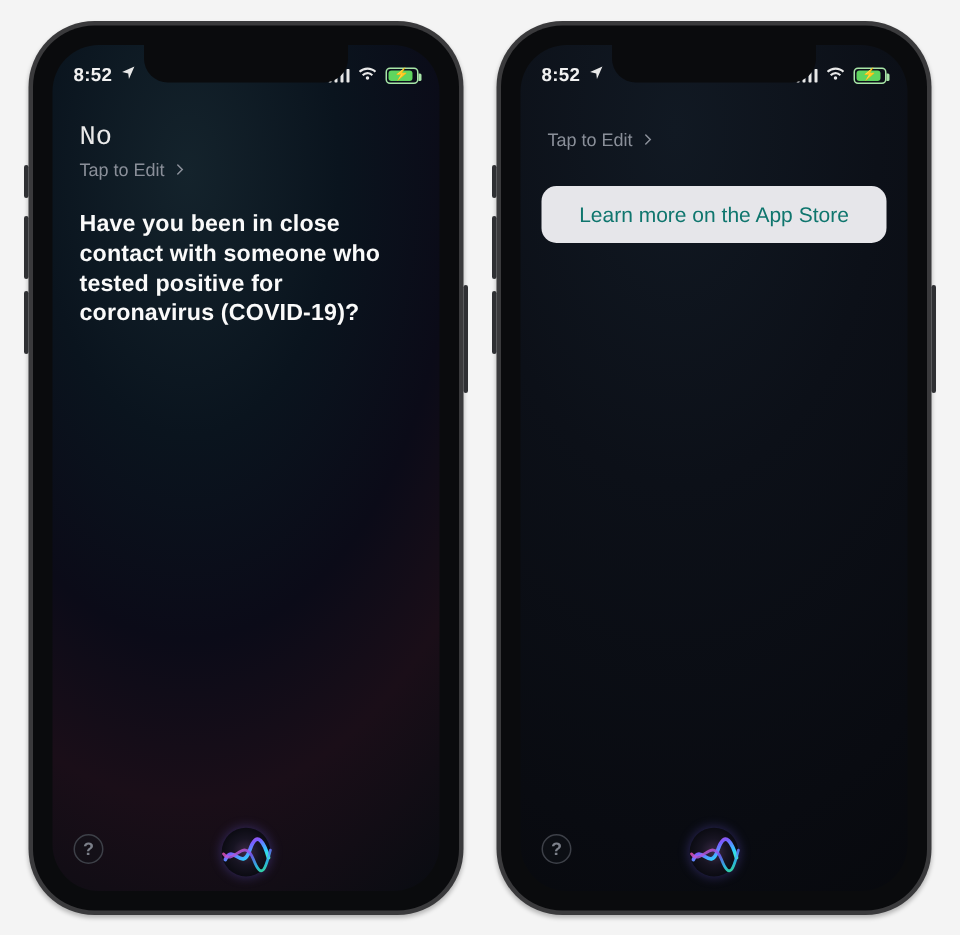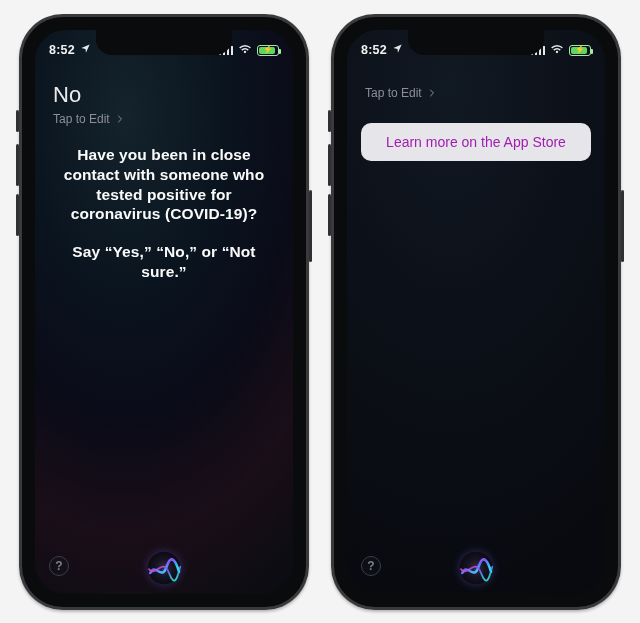--- a/index.html
+++ b/index.html
@@ -56,32 +56,32 @@
   .batt {
     position: relative; width: 22px; height: 11px;
     border: 1px solid #a8e6a8; border-radius: 3px;
   }
   .batt::after { content:""; position:absolute; right:-3px; top:3px; width:2px; height:5px; background:#a8e6a8; border-radius:0 1px 1px 0; }
   .batt .fill { position:absolute; left:1px; top:1px; bottom:1px; width: 16px; background:#5fd65f; border-radius:2px; }
   .batt .bolt { position:absolute; left:50%; top:50%; transform:translate(-50%,-55%); color:#0a2a0a; font-size:8px; }
 
   
   .user-row { padding: 18px 18px 4px 18px; }
-  .user-text { font-size: 22px; font-weight: 400; color: #eaeaea; }
+  .user-text { font-size: 18px; font-weight: 400; color: #eaeaea; font-family: Liberation Mono, monospace; }
   .edit-row { margin-top: 4px; display: inline-flex; align-items: center; gap: 6px; color: #8a8f99; font-size: 12px; }
   .chev { display:inline-flex; }
 
   
-  .copy { padding: 14px 18px 0 18px; text-align: center; }
+  .copy { padding: 14px 18px 0 18px; }
   .para { font-size: 15.5px; font-weight: 700; line-height: 1.28; color: #fafafa; margin-bottom: 18px; letter-spacing:.1px; }
 
   
   .cta {
     margin: 4px 14px 0 14px;
-    background: #e6e6ea; color: #a21caf; text-align: center;
+    background: #e6e6ea; color: #0f766e; text-align: center;
     font-size: 14px; font-weight: 500;
     padding: 11px 10px; border-radius: 10px;
     cursor: pointer;
   }
 
   
   .help {
     position: absolute; left: 14px; bottom: 18px;
     width: 20px; height: 20px; border-radius: 50%;
     border: 1px solid #3d4048; color: #7c808a;
@@ -153,21 +153,20 @@
             <span class="chev">
               <svg width="8" height="8" viewBox="0 0 10 16">
                   <path d="M2 2l6 6-6 6" stroke="#8a8f99" stroke-width="2" fill="none" stroke-linecap="round"></path>
                 </svg>
             </span>
           </div>
         </div>
 
         <div class="copy">
           <p class="para">Have you been in close contact with someone who tested positive for coronavirus (COVID-19)?</p>
-          <p class="para">Say “Yes,” “No,” or “Not sure.”</p>
         </div>
 
         <div class="help">
             <span>?</span>
           </div>
         <div class="siri">
           <svg viewBox="0 0 64 64">
             <defs>
               <radialGradient id="sg1" cx="50%" cy="50%" r="50%">
                 <stop offset="0%" stop-color="#3a2a46"></stop>

